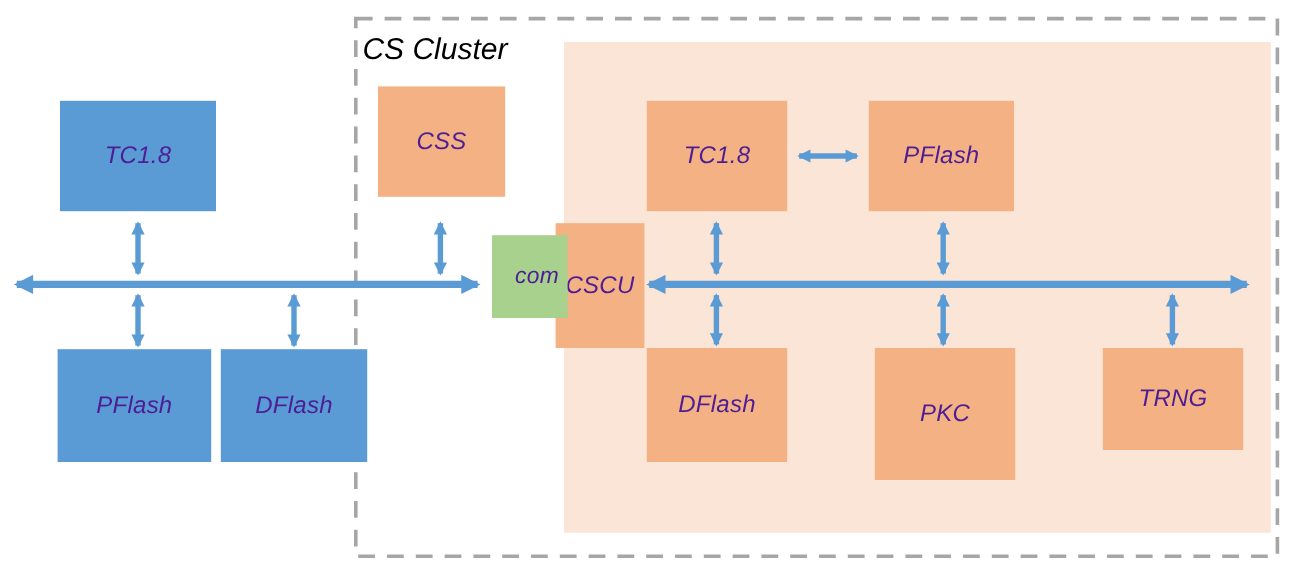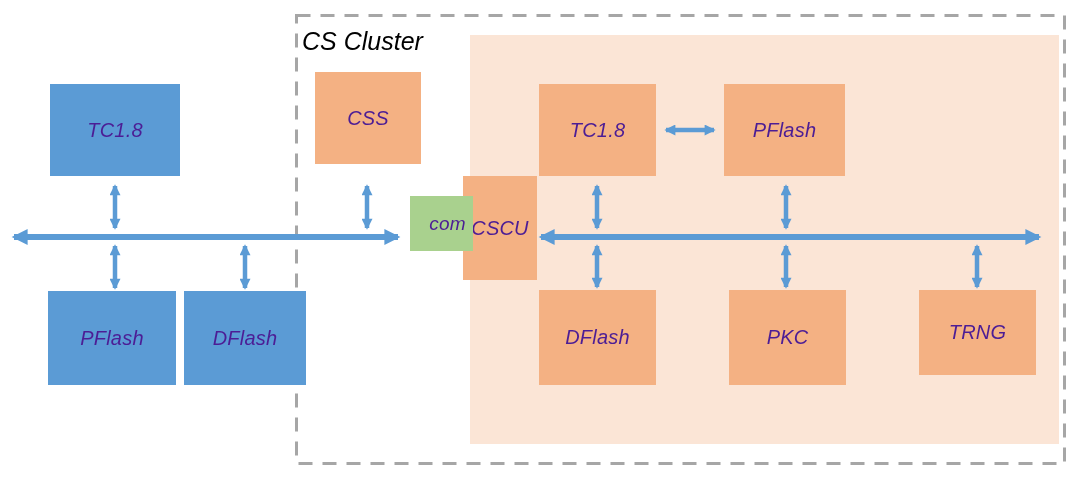--- a/index.html
+++ b/index.html
@@ -92,22 +92,22 @@
     <line x1="666" y1="130" x2="714" y2="130" class="arrow-line" stroke-width="4.5" marker-start="url(#smallHead)" marker-end="url(#smallHead)"></line>
   </svg>
 
   <div class="floating-label" style="left:302px; top:27px;">CS Cluster</div>
 
   <div class="node blue" style="left:50px; top:84px; width:130px; height:92px;">TC1.8</div>
   <div class="node blue" style="left:48px; top:291px; width:128px; height:94px;">PFlash</div>
   <div class="node blue" style="left:184px; top:291px; width:122px; height:94px;">DFlash</div>
 
   <div class="node orange" style="left:315px; top:72px; width:106px; height:92px;">CSS</div>
-  <div class="node orange" style="left:463px; top:176px; width:74px; height:104px;">CSCU</div>
-  <div class="node green" style="left:410px; top:196px; width:63px; height:55px;padding-left:12px;">com</div>
+  <div class="node orange" style="left:463px; top:186px; width:74px; height:104px;">CSCU</div>
+  <div class="node green" style="left:410px; top:196px; width:63px; height:69px;padding-left:12px;">com</div>
 
   <div class="node orange" style="left:539px; top:84px; width:117px; height:92px;">TC1.8</div>
   <div class="node orange" style="left:724px; top:84px; width:121px; height:92px;">PFlash</div>
   <div class="node orange" style="left:539px; top:290px; width:117px; height:95px;">DFlash</div>
-  <div class="node orange" style="left:729px; top:290px; width:117px; height:95px;">PKC</div>
+  <div class="node orange" style="left:729px; top:290px; width:117px; height:110px;">PKC</div>
   <div class="node orange" style="left:919px; top:290px; width:117px; height:85px;">TRNG</div>
 
 </div>
 
 </body></html>

